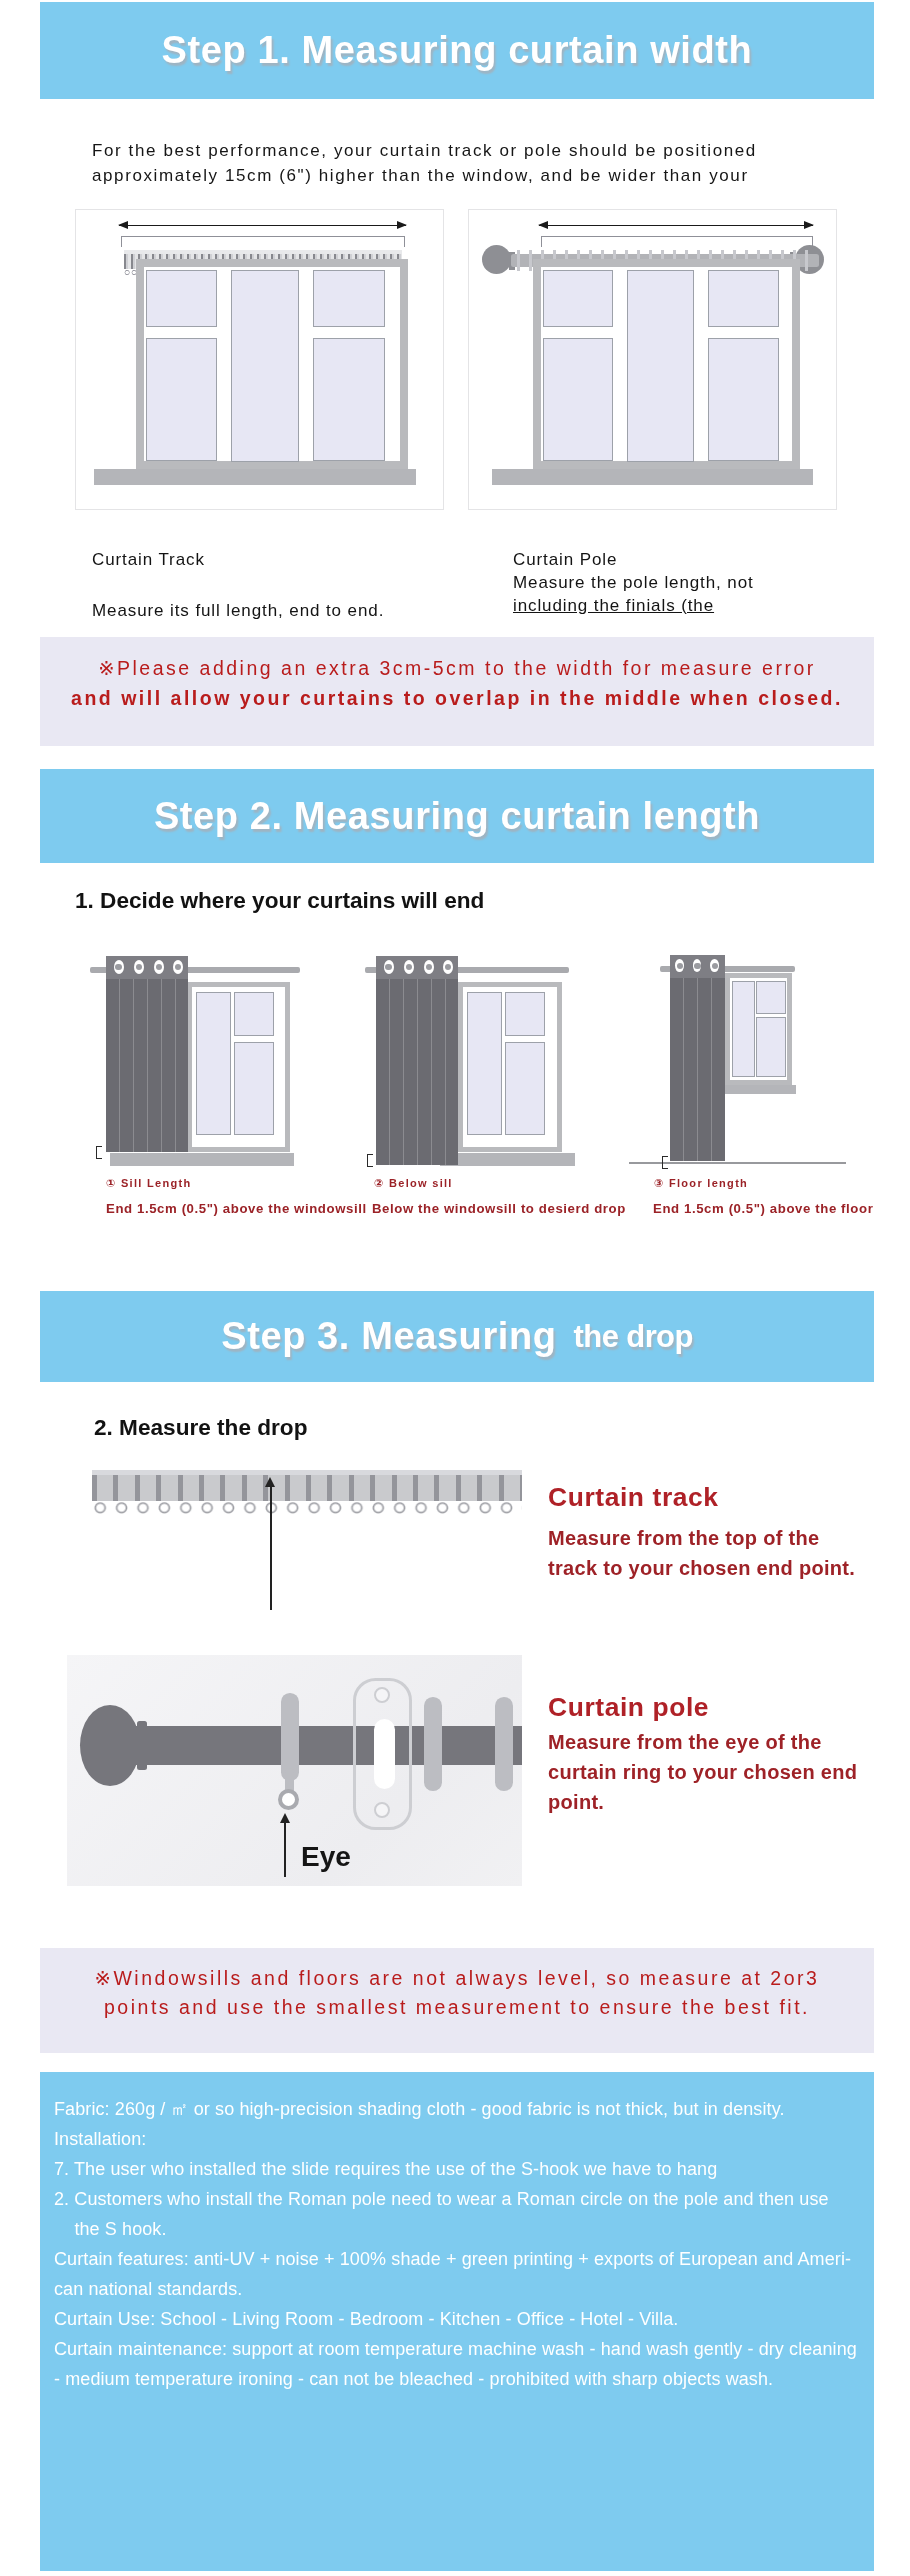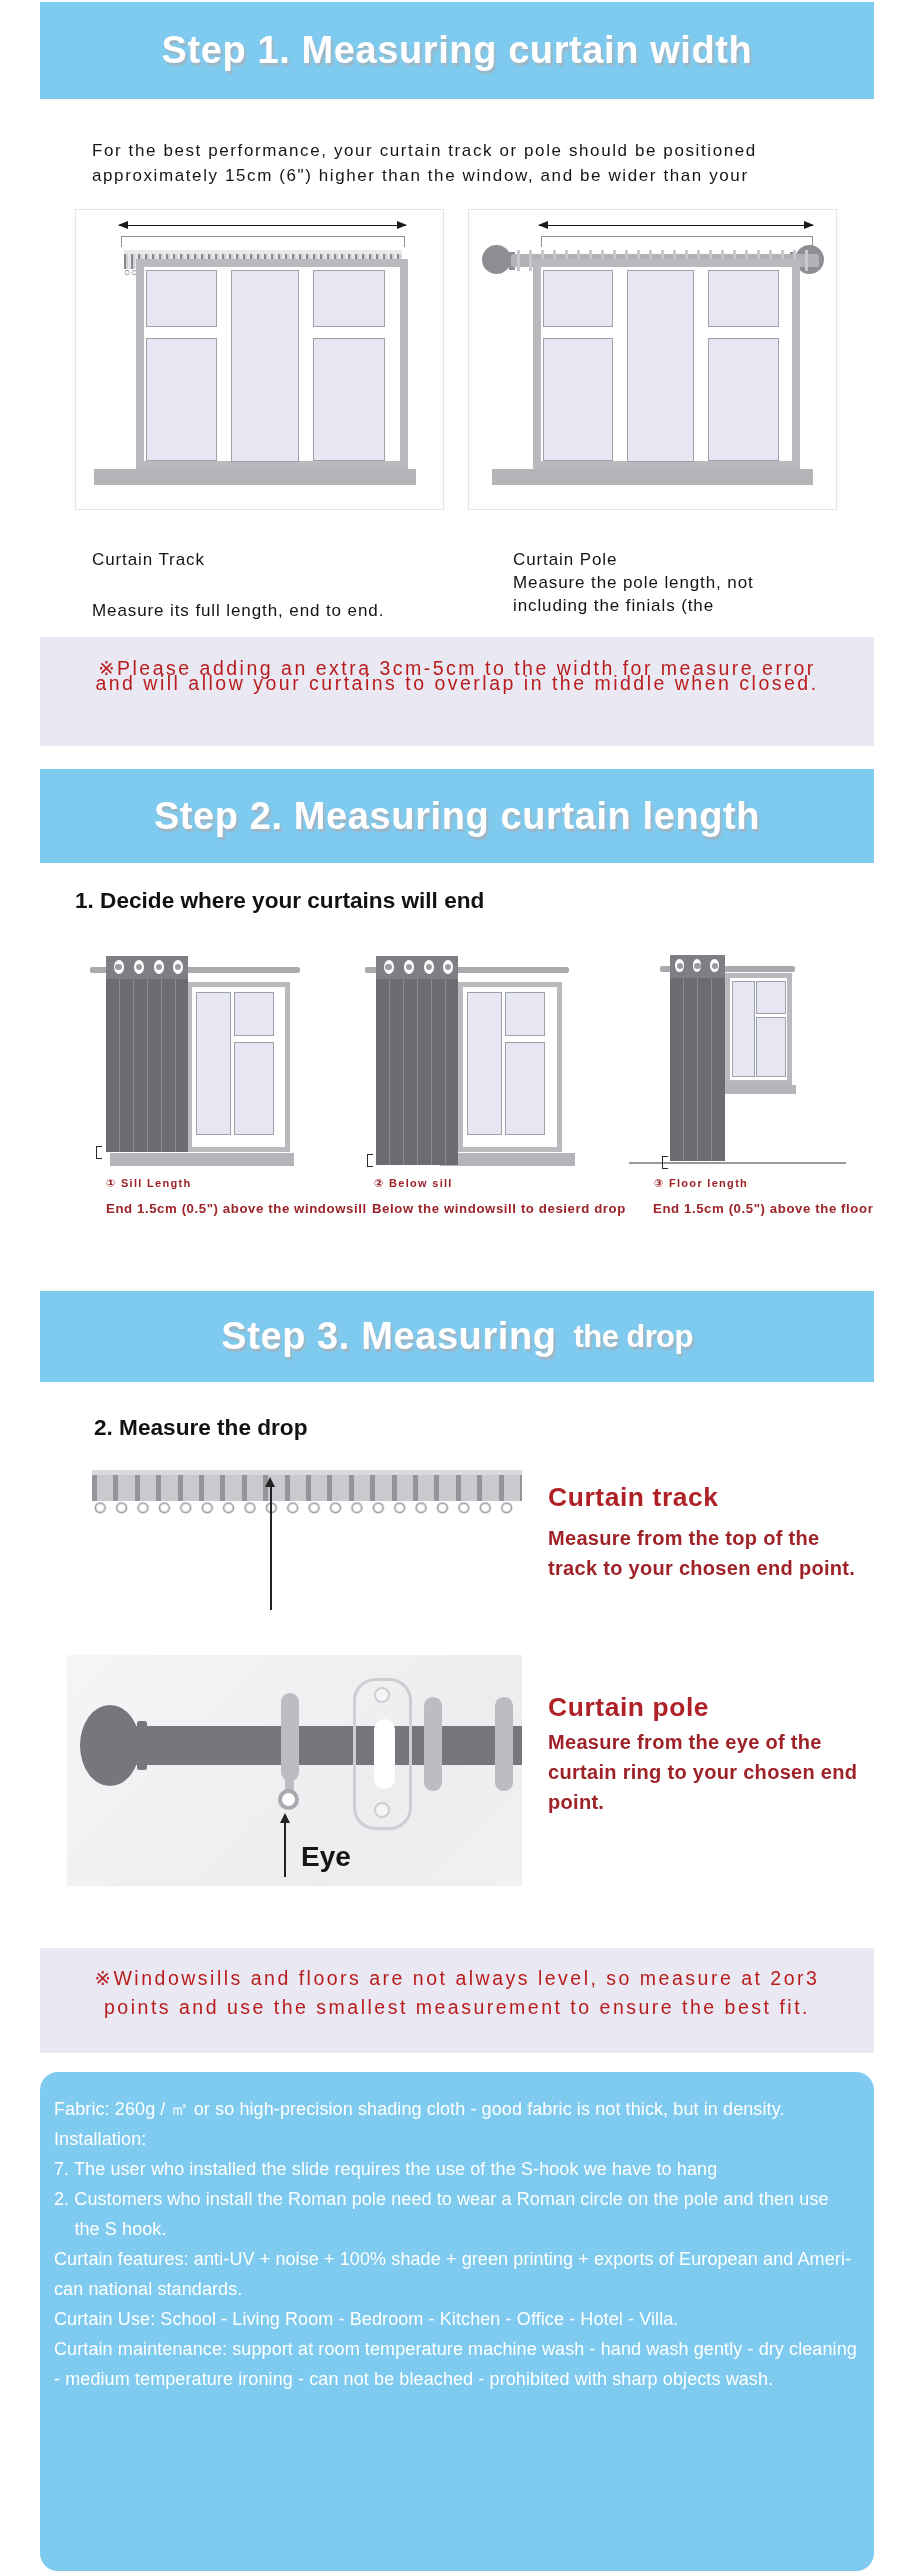--- a/index.html
+++ b/index.html
@@ -75,21 +75,21 @@
   .bigcollar{position:absolute;left:70px;top:66px;width:10px;height:49px;border-radius:2.5px;background:#76767c;}
   .bigring{position:absolute;width:17.6px;border-radius:8.8px;background:#bcbdc2;}
   .mount{position:absolute;left:286px;top:22.6px;width:53px;height:146px;border:3.1px solid #cdced2;border-radius:22.6px;}
   .mount-screw{position:absolute;width:12.6px;height:12.6px;border:2.5px solid #cdced2;border-radius:50%;background:#f5f5f7;}
   .mount-slot{position:absolute;left:17.6px;top:38px;width:21.4px;height:70px;border-radius:10.7px;background:#ffffff;}
   .eyering{position:absolute;width:21.4px;height:21.4px;border:4.4px solid #a9aaaf;border-radius:50%;background:#fff;box-sizing:border-box;}
   .eyelabel{position:absolute;color:#151515;font-weight:bold;font-size:28px;}
 
   
   #info-box{position:absolute;left:40px;top:2072px;width:834px;height:499px;background:#7ECBEF;
-            padding:22px 0 0 14px;box-sizing:border-box;border-radius:18px;}
+            padding:22px 0 0 14px;box-sizing:border-box;}
   .info-line{color:#ffffff;font-size:18px;line-height:30px;white-space:pre;letter-spacing:0.1px;}
 </style>
 </head>
 <body>
 
 <div id="page">
 
   <div class="step-header" style="top:1.9px;height:97px;">
     <span class="step-title">Step 1. Measuring curtain width</span>
   </div>
@@ -130,25 +130,25 @@
       <div class="pane" style="left:175px;top:10.7px;width:69px;height:55px;"></div>
       <div class="pane" style="left:175px;top:79px;width:69px;height:121px;"></div>
     </div>
     <div class="sill" style="left:22.6px;top:259px;width:321px;height:15.7px;"></div>
   </div>
 
   <div class="cap-line" style="left:92px;top:550px;">Curtain Track</div>
   <div class="cap-line" style="left:92px;top:601px;">Measure its full length, end to end.</div>
   <div class="cap-line" style="left:513px;top:550px;">Curtain Pole</div>
   <div class="cap-line" style="left:513px;top:573px;">Measure the pole length, not</div>
-  <div class="cap-line" style="left:513px;top:596px;">including the finials (the</div>
+  <div class="cap-line" style="left:513px;top:596px;text-decoration:underline;">including the finials (the</div>
 
   <div class="notice" style="top:637px;height:109px;">
     <div class="notice-line" style="top:20px;">※Please adding an extra 3cm-5cm to the width for measure error</div>
-    <div class="notice-line" style="top:35px;">and will allow your curtains to overlap in the middle when closed.</div>
+    <div class="notice-line" style="top:50px;font-weight:bold;">and will allow your curtains to overlap in the middle when closed.</div>
   </div>
 
   <div class="step-header" style="top:769px;height:94px;">
     <span class="step-title">Step 2. Measuring curtain length</span>
   </div>
 
   <div class="subhead" style="left:75px;top:888px;">1. Decide where your curtains will end</div>
 
   <div class="rodbar" style="left:90px;top:967px;width:210px;"></div>
   <div class="win2" style="left:187px;top:982px;width:103px;height:170px;">

